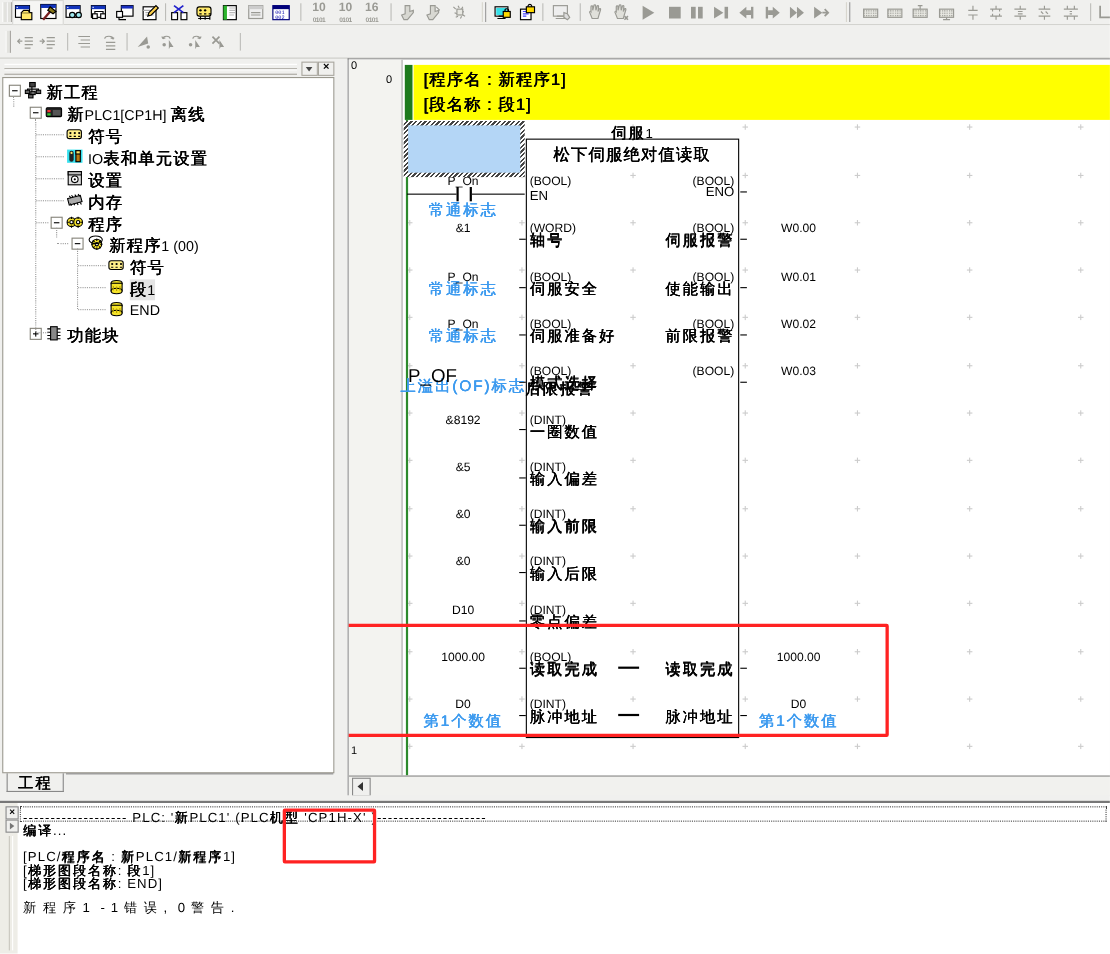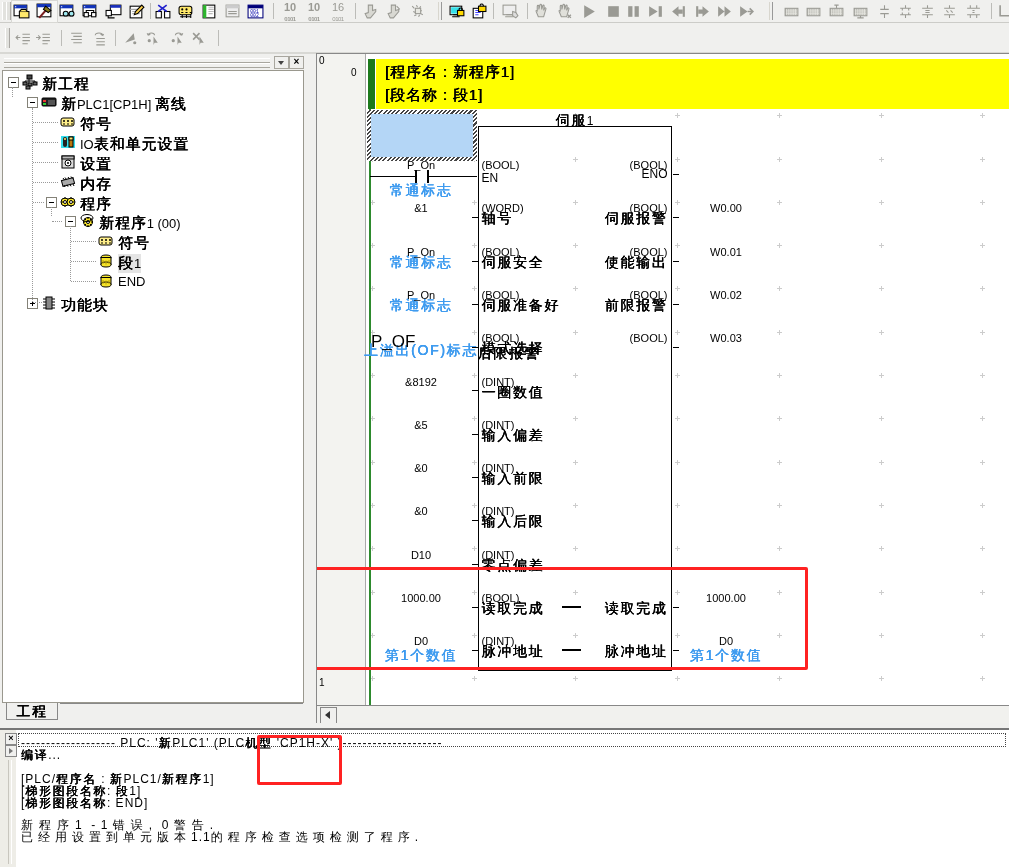--- a/index.html
+++ b/index.html
@@ -88,21 +88,21 @@
     </svg>
 <svg class="a" style="left:247px;top:3px" width="17" height="17" viewBox="0 0 16 16">
       <rect x="1" y="2" width="14" height="12" fill="#fff" stroke="#00007a"></rect>
       <rect x="1" y="2" width="14" height="3" fill="#00007a"></rect>
       <text x="3" y="9" font-size="4.5" fill="#0000aa" font-family="Liberation Mono, monospace">001</text>
       <text x="3" y="13.5" font-size="4.5" fill="#0000aa" font-family="Liberation Mono, monospace">002</text>
     </svg>
 <div class="sep" style="left:273px"></div>
 <div class="a" style="left:281px;top:2px;width:18px;height:18px;color:#9a9a94;font-size:11px;font-weight:bold;text-align:center;line-height:10px">10<br><span style="font-size:6px;letter-spacing:-0.5px">0101</span></div>
 <div class="a" style="left:305px;top:2px;width:18px;height:18px;color:#9a9a94;font-size:11px;font-weight:bold;text-align:center;line-height:10px">10<br><span style="font-size:6px;letter-spacing:-0.5px">0101</span></div>
-<div class="a" style="left:329px;top:2px;width:18px;height:18px;color:#9a9a94;font-size:11px;font-weight:normal;text-align:center;line-height:10px">16<br><span style="font-size:6px;letter-spacing:-0.5px">0101</span></div>
+<div class="a" style="left:329px;top:2px;width:18px;height:18px;color:#9a9a94;font-size:11px;font-weight:bold;text-align:center;line-height:10px">16<br><span style="font-size:6px;letter-spacing:-0.5px">0101</span></div>
 <div class="sep" style="left:355px"></div>
 <svg class="a" style="left:363px;top:3px" width="17" height="17" viewBox="0 0 16 16">
       <path d="M5 2h4v5l3-1v2l-5 6H4l-2-4 3-1z" fill="#d8d8d2" stroke="#9a9a94"></path>
     </svg>
 <svg class="a" style="left:386px;top:3px" width="17" height="17" viewBox="0 0 16 16">
       <path d="M5 2h4v5l3-1v2l-5 6H4l-2-4 3-1z" fill="#d8d8d2" stroke="#9a9a94"></path>
       <path d="M10 3l3 3" stroke="#9a9a94"></path>
     </svg>
 <svg class="a" style="left:409px;top:3px" width="17" height="17" viewBox="0 0 16 16">
       <path d="M3 3l2 2M7 2l1 2M11 3l-1 2M4 8l2 1M12 7l-2 1M5 12l2-1M9 13l1-2M13 11l-2-1" stroke="#9a9a94"></path>
@@ -484,20 +484,21 @@
 <div class="cross" style="left:663px;top:579px"></div>
 <div class="cross" style="left:663px;top:622px"></div>
   <div class="a" style="left:51px;top:5px;width:7px;height:50px;background:#1d7a1d"></div>
   <div class="a" style="left:52px;top:55px;width:2px;height:596px;background:#2d8a2d"></div>
   <div class="a" style="left:59px;top:5px;width:634px;height:50px;background:#ffff00">
     <div class="a" style="left:9px;top:4px;font-size:13px"><span class="k13">[程序名 : 新程序1]</span></div>
     <div class="a" style="left:9px;top:27px;font-size:13px"><span class="k13">[段名称 : 段1]</span></div>
   </div>
 <div class="a" style="left:160.5px;top:72px;width:192px;height:543px;border:1px solid #000"></div>
 <div class="a" style="left:160.5px;top:58px;width:194.0px;text-align:center;font-size:12px"><span class="k12">伺服</span>1</div>
+<div class="a" style="left:160.5px;top:77px;width:194.0px;text-align:center;font-size:13px"><span class="k13">松下伺服绝对值读取</span></div>
 <div class="a" style="left:164.5px;top:105px;font-size:11px;white-space:nowrap">(BOOL)</div>
 <div class="a" style="left:164.5px;top:117px;font-size:12px;white-space:nowrap">EN</div>
 <div class="a" style="left:160.5px;top:113px;width:190.0px;font-size:12px;white-space:nowrap;text-align:right">ENO</div>
 <div class="a" style="left:160.5px;top:105px;width:190.0px;font-size:11px;white-space:nowrap;text-align:right">(BOOL)</div>
 <div class="stub" style="left:355.5px;top:120px"></div>
 <div class="a" style="left:164.5px;top:148px;font-size:11px;white-space:nowrap">(WORD)</div>
 <div class="a" style="left:164.5px;top:156px;font-size:12px;white-space:nowrap"><span class="k12">轴号</span></div>
 <div class="a" style="left:160.5px;top:156px;width:190.0px;font-size:12px;white-space:nowrap;text-align:right"><span class="k12">伺服报警</span></div>
 <div class="a" style="left:160.5px;top:148px;width:190.0px;font-size:11px;white-space:nowrap;text-align:right">(BOOL)</div>
 <div class="stub" style="left:154.5px;top:163px"></div>
@@ -597,15 +598,14 @@
       <div class="a" style="left:3px;top:2px;width:0;height:0;border:3px solid transparent;border-left:4px solid #777;border-right:none"></div>
     </div>
   <div class="a" style="left:18px;top:3px;width:986px;height:12px;border:1px dotted #444"></div>
   <div class="a" style="left:8px;top:30px;width:2px;height:104px;border-left:1px solid #c8c6be;border-right:1px solid #fff"></div>
 <div class="out" style="top:5px">------------------- PLC: '<span class="ko">新</span>PLC1' (PLC<span class="ko">机型</span> 'CP1H-X' )--------------------</div>
 <div class="out" style="top:17px"><span class="ko">编译</span>...</div>
 <div class="out" style="top:41px">[PLC/<span class="ko">程序名</span> : <span class="ko">新</span>PLC1/<span class="ko">新程序</span>1]</div>
 <div class="out" style="top:53px">[<span class="ko">梯形图段名称</span>: <span class="ko">段</span>1]</div>
 <div class="out" style="top:65px">[<span class="ko">梯形图段名称</span>: END]</div>
 <div class="out" style="top:87px"><span style="letter-spacing:6px">新程序</span>1&nbsp; - 1 <span style="letter-spacing:6px">错误</span>,&nbsp; 0 <span style="letter-spacing:6px">警告</span>.</div>
-<div class="out" style="top:99px"><span style="letter-spacing:5px">已经用设置到单元版本</span>1.1<span style="letter-spacing:5px">的程序检查选项检测了程序</span>.</div>
   <div class="a" style="left:257px;top:5px;width:79px;height:44px;border:3px solid #ff2222;border-radius:2px"></div>
 </div>
 
 </body></html>

